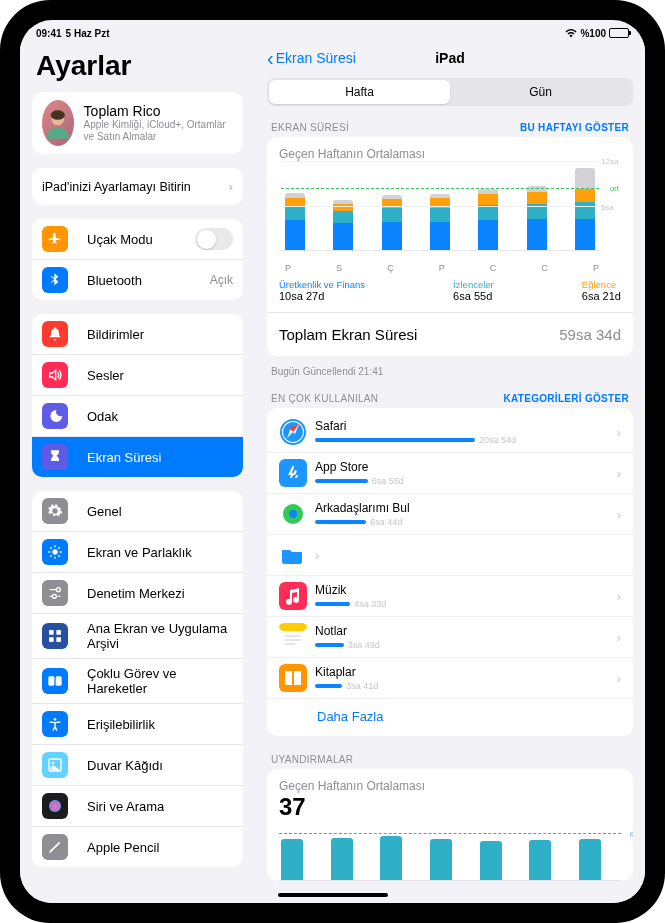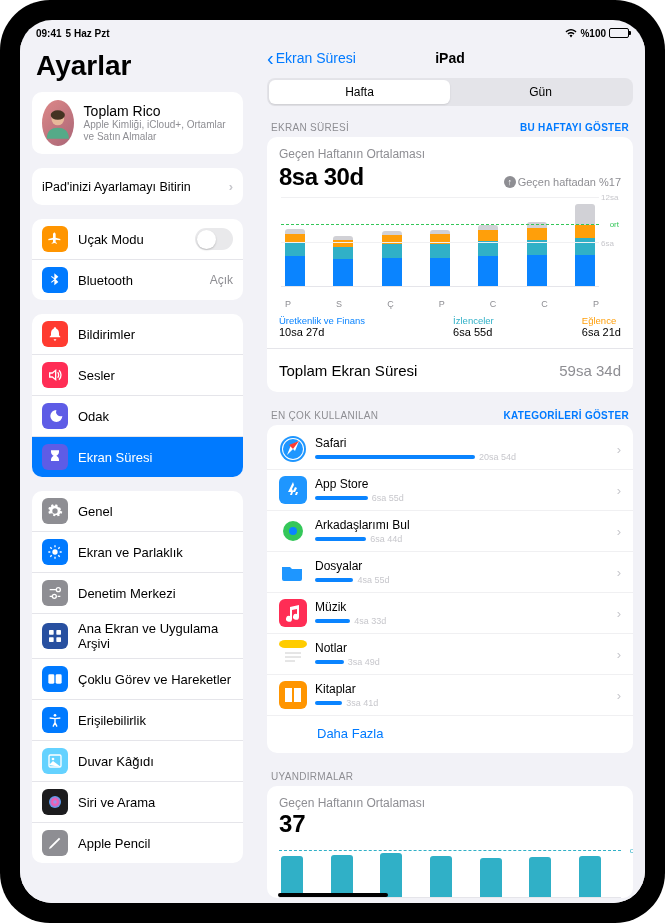--- a/index.html
+++ b/index.html
@@ -19,21 +19,21 @@
 
 .main { flex:1; display:flex; overflow:hidden; }
 .sidebar { width:235px; background:#f2f2f7; overflow-y:auto; padding:0 12px; }
 .sidebar h1 { font-size:28px; font-weight:700; padding:8px 4px 10px; }
 .card { background:#fff; border-radius:10px; margin-bottom:14px; overflow:hidden; }
 .profile { display:flex; align-items:center; padding:8px 10px; gap:10px; }
 .avatar { width:46px; height:46px; border-radius:50%; background:linear-gradient(135deg,#d88,#a67); display:flex; align-items:center; justify-content:center; overflow:hidden; }
 .avatar svg{width:40px;height:40px;}
 .profile-text .name{ font-size:14px; font-weight:500; }
 .profile-text .sub{ font-size:10px; color:#8e8e93; line-height:1.2; }
-.cell { display:flex; align-items:center; padding:7px 10px; gap:10px; border-top:0.5px solid #e5e5ea; font-size:13px; position:relative; }
+.cell { display:flex; align-items:center; padding:7px 10px; gap:19px; border-top:0.5px solid #e5e5ea; font-size:13px; position:relative; }
 .cell:first-child{ border-top:none; }
 .cell .label{ flex:1; }
 .cell .detail{ color:#8e8e93; font-size:12px;}
 .cell.selected{ background:#007aff; color:#fff; border-radius:0;}
 .cell.selected .icon-box{ }
 .finish-cell{ justify-content:space-between; font-size:12.5px; padding:11px 10px;}
 .chev { color:#c7c7cc; font-size:13px; font-weight:600;}
 .icon-box{ width:26px; height:26px; border-radius:6px; display:flex; align-items:center; justify-content:center; flex-shrink:0;}
 .icon-box svg{ width:16px; height:16px; fill:#fff; }
 .toggle{ width:38px; height:22px; background:#e9e9eb; border-radius:11px; position:relative;}
@@ -317,27 +317,20 @@
      </div>
 
      <div class="section-header">
        <span class="left">EKRAN SÜRESİ</span>
        <span class="right">BU HAFTAYI GÖSTER</span>
      </div>
 
      <div class="panel">
        <div class="avg-block">
          <div class="t1">Geçen Haftanın Ortalaması</div>
-         <div class="avg-row">
-           <div class="big">8sa 30d</div>
-           <div class="delta">
-             <span class="delta-arrow">↑</span>
-             <span>Geçen haftadan %17</span>
-           </div>
-         </div>
          <div class="chart-area">
            <div class="grid-y" style="top:-4px">12sa</div>
            <div class="grid-y" style="top:42px">6sa</div>
            <div class="bars" id="st-bars">
              <div class="avg-line" style="top:27px;">
               <span class="avg-line-label">ort</span>
              </div>
            <div class="bar">
                     <div class="seg-prod" style="height: 30px;"></div>
                     <div class="seg-creat" style="height: 13.5px;"></div>
@@ -404,20 +397,21 @@
              <div class="cl">Eğlence</div>
              <div class="cv">6sa 21d</div>
            </div>
          </div>
        </div>
        <div class="total-row">
          <span>Toplam Ekran Süresi</span>
          <span style="color:#8e8e93;">59sa 34d</span>
        </div>
      </div>
+     <div class="updated">Bugün Güncellendi 21:41</div>
 
      <div class="section-header">
        <span class="left">EN ÇOK KULLANILAN</span>
        <span class="right">KATEGORİLERİ GÖSTER</span>
      </div>
      <div class="panel" id="apps-panel">
             <div class="app-row">
               <span class="app-icon">
                 <svg viewBox="0 0 28 28">
                   <circle cx="14" cy="14" r="13" fill="#1e96ff"></circle>
@@ -469,27 +463,20 @@
               </div>
               <span class="app-chev">›</span>
             </div>
             <div class="app-row">
               <span class="app-icon">
                 <svg viewBox="0 0 28 28">
                   <rect width="28" height="28" rx="6" fill="#fff"></rect>
                   <path d="M5 9h6l2 2h10v10a2 2 0 01-2 2H5a2 2 0 01-2-2V9z" fill="#1e96ff"></path>
                 </svg>
               </span>
-              <div class="app-info">
-                <div class="app-name">Dosyalar</div>
-                <div class="app-bar-row">
-                  <div class="app-bar" style="width:38.400000000000006px"></div>
-                  <span class="app-time">4sa 55d</span>
-                </div>
-              </div>
               <span class="app-chev">›</span>
             </div>
             <div class="app-row">
               <span class="app-icon">
                 <svg viewBox="0 0 28 28">
                   <rect width="28" height="28" rx="6" fill="#ff2d55"></rect>
                   <path d="M11 8l9-2v12a3 3 0 11-2-3V10l-5 1v9a3 3 0 11-2-3z" fill="#fff"></path>
                 </svg>
               </span>
               <div class="app-info">

